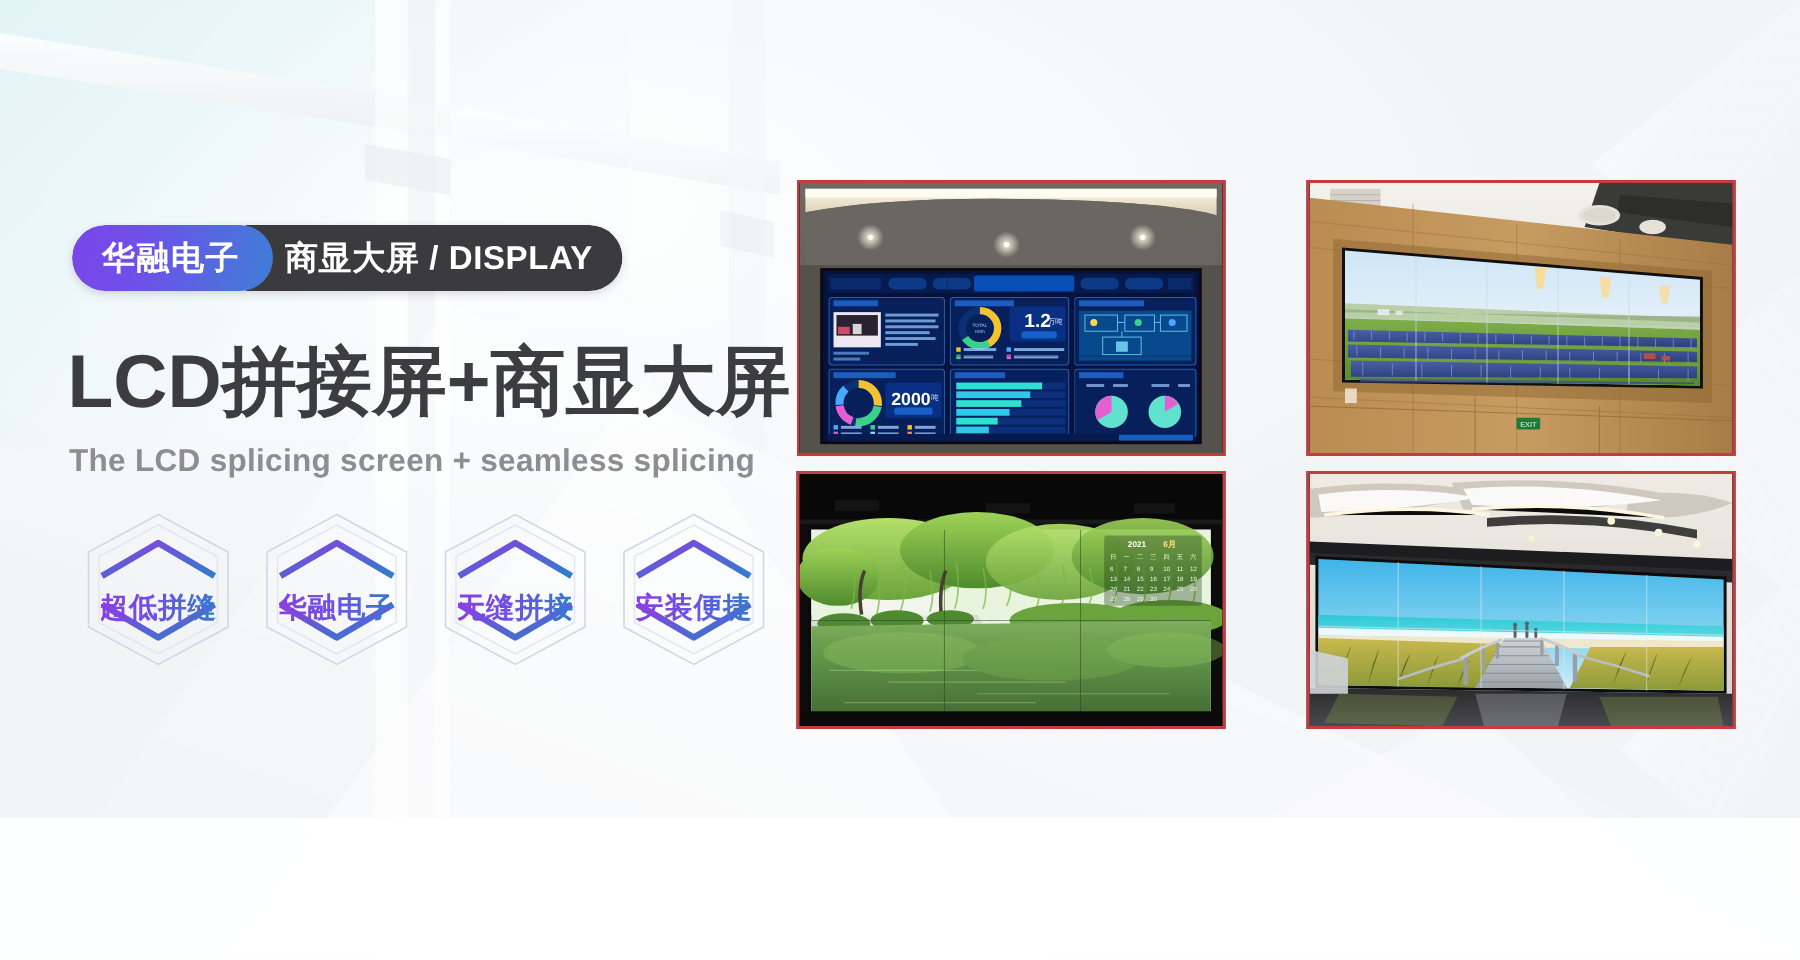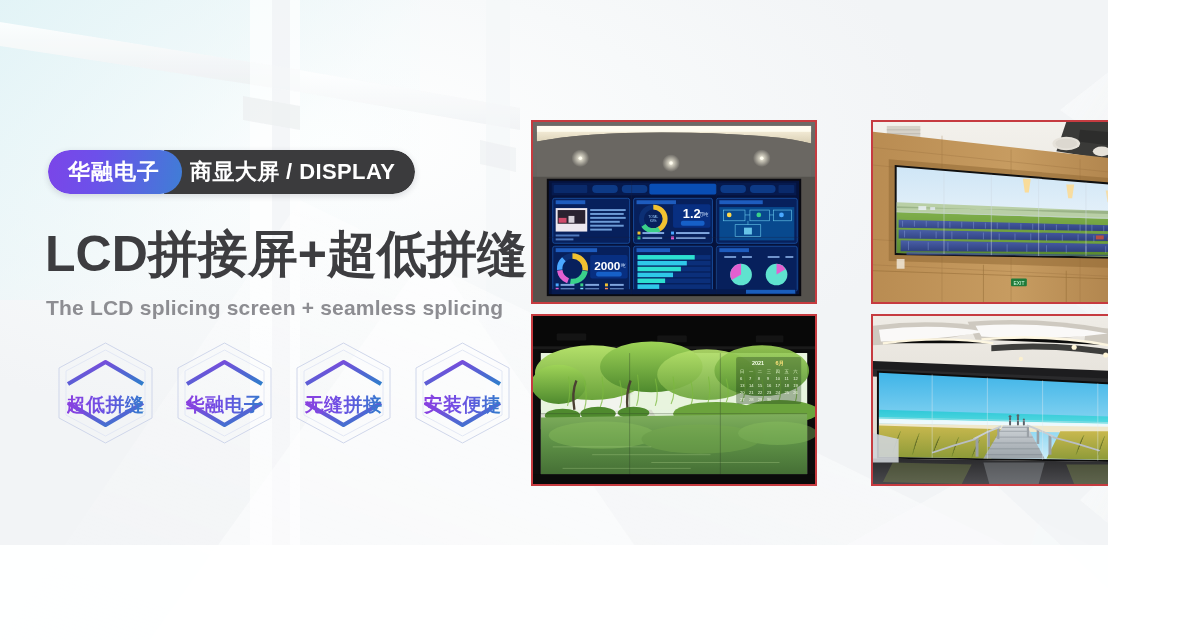--- a/index.html
+++ b/index.html
@@ -7,21 +7,21 @@
 
   html, body {
     width: 1200px;
     height: 640px;
     overflow: hidden;
     font-family: "Liberation Sans", "DejaVu Sans", sans-serif;
   }
 
   .banner {
     position: relative;
-    width: 1108px;
+    width: 1200px;
     height: 640px;
     background: #fbfbfc;
     overflow: hidden;
   }
 
   
   .bg-base {
     position: absolute; inset: 0;
     background:
       radial-gradient(ellipse 55% 45% at 30% 22%, #ffffff 0%, #f7f9fa 55%, #f2f4f6 100%),
@@ -168,21 +168,21 @@
     </g>
 
     <rect x="0" y="545" width="1200" height="95" fill="#ffffff" opacity=".92"></rect>
   </svg>
 
   <div class="pill-wrap">
     <div class="pill-brand">华融电子</div>
     <div class="pill-sub">商显大屏 / DISPLAY</div>
   </div>
 
-  <div class="headline">LCD拼接屏+超低拼缝</div>
+  <div class="headline">LCD拼接屏+商显大屏</div>
   <div class="subhead">The LCD splicing screen + seamless splicing</div>
 
   <div class="features">
 
     <div class="feature">
       <svg viewBox="0 0 115 112">
         <defs>
           <linearGradient id="hx1" x1="0" y1="0" x2="1" y2="1">
             <stop offset="0%" stop-color="#8b3fe0"></stop>
               <stop offset="100%" stop-color="#2f7ecb"></stop>

